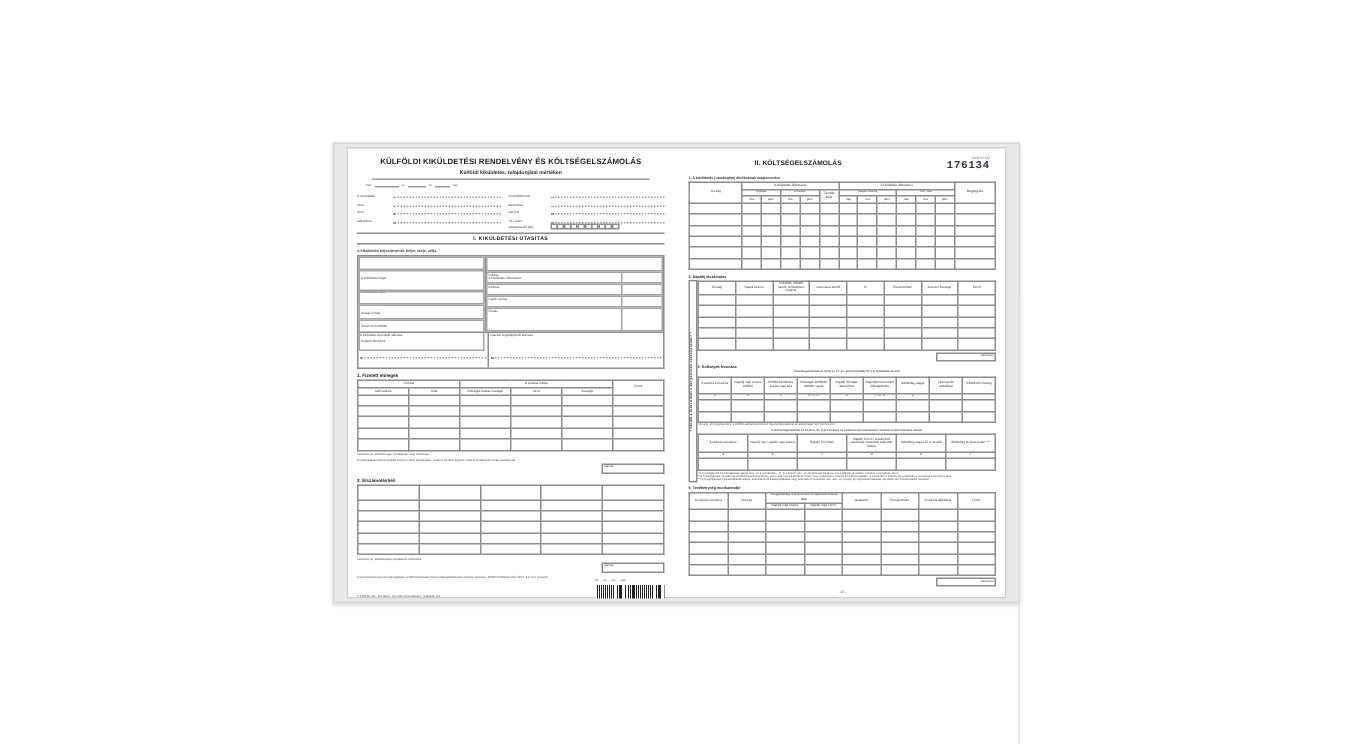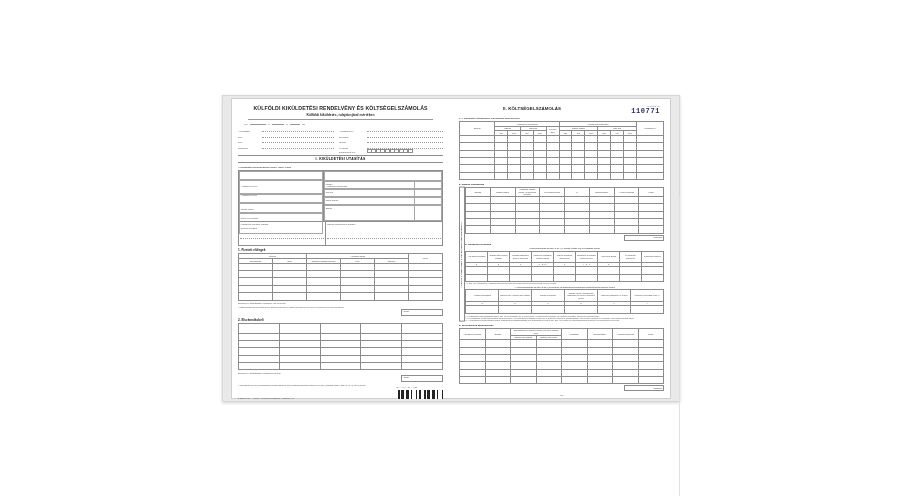--- a/index.html
+++ b/index.html
@@ -424,21 +424,21 @@
       <div class="row" style="align-items:flex-end; justify-content:space-between; margin-top:1.5px;">
         <span class="t3" style="max-width:115px;">B  7368.06-hoz   -   A/3 fekvő  -  Nyomda: Nyomtatvány  -  Számlaír: A/3</span>
         <span class="barcode"></span>
       </div>
     </div>
 
     <div class="page page-right">
 
       <div class="serial">
         <div class="cap">SORSZÁM</div>
-        <div class="num">110771</div>
+        <div class="num">176134</div>
       </div>
 
       <div class="title" style="font-size:4.4px; margin-top:2px; text-align:left; padding-left:44px;">II. KÖLTSÉGELSZÁMOLÁS</div>
 
       <div style="height:6px;"></div>
 
       <div class="lbl" style="font-weight:bold; font-size:2.4px; margin-bottom:1px;">1. A kiküldetés (utazásgépi) elbírásának megismerése</div>
       <table class="grid">
         <tbody>
             <tr>

